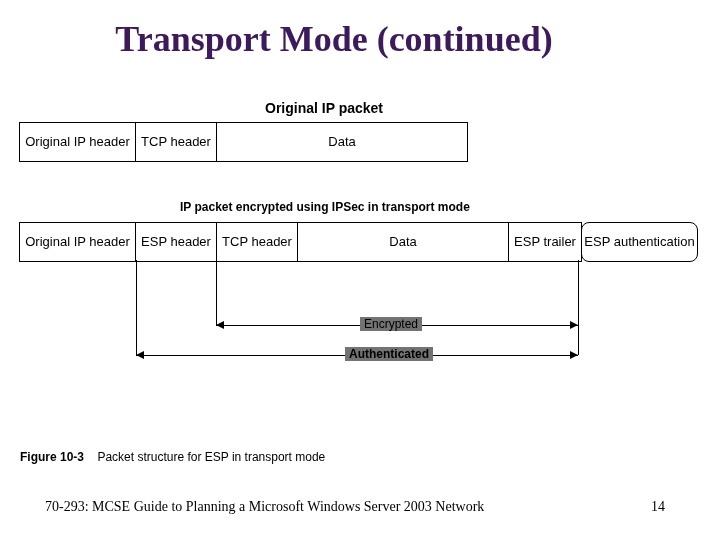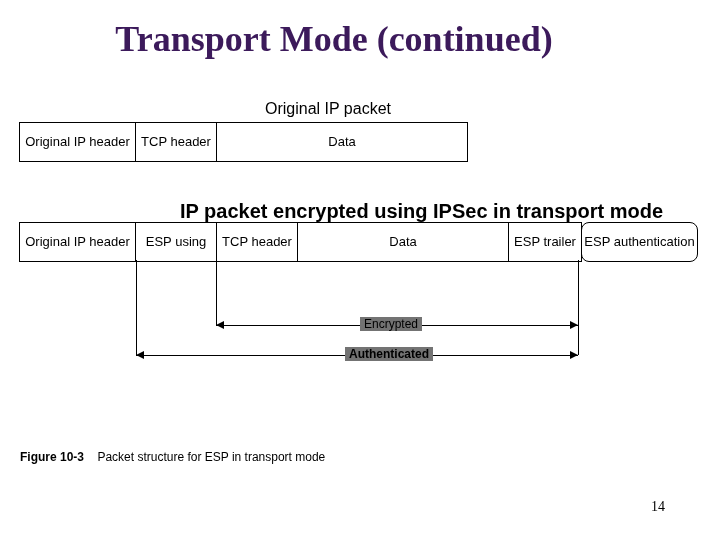--- a/index.html
+++ b/index.html
@@ -1,25 +1,25 @@
 <!DOCTYPE html>
 <html><head>
 <meta charset="utf-8">
 <style>
   html,body{margin:0;padding:0;width:720px;height:540px;background:#fff;font-family:"Times New Roman",Times,serif;color:#000;}
   .slide{position:relative;width:720px;height:540px;}
   .title{position:absolute;top:18px;left:0;width:668px;text-align:center;font-size:36px;font-weight:bold;color:#3c1a5b;}
   .figure{position:absolute;top:100px;left:20px;width:680px;font-family:Arial,Helvetica,sans-serif;color:#000;}
-  .label1{position:absolute;top:0;left:245px;font-weight:normal;font-size:16px;}
+  .label1{position:absolute;top:0;left:245px;font-weight:bold;font-size:14px;}
   .row1{position:absolute;top:22px;left:0;}
   .cell{display:inline-block;border:1px solid #000;height:38px;line-height:38px;font-size:13px;text-align:center;vertical-align:top;margin-left:-1px;}
   .row1 .c1{width:115px;}
   .row1 .c2{width:80px;}
   .row1 .c3{width:250px;}
-  .label2{position:absolute;top:100px;left:160px;font-weight:bold;font-size:20px;}
+  .label2{position:absolute;top:100px;left:160px;font-weight:bold;font-size:12px;}
   .row2{position:absolute;top:122px;left:0;}
   .row2 .c1{width:115px;}
   .row2 .c2{width:80px;}
   .row2 .c3{width:80px;}
   .row2 .c4{width:210px;}
   .row2 .c5{width:72px;}
   .row2 .c6{width:115px;border-radius:8px;}
   .brackets{position:absolute;top:160px;left:0;width:680px;}
   .vline{position:absolute;width:1px;background:#000;}
   .hline{position:absolute;height:1px;background:#000;}
@@ -42,21 +42,21 @@
 
     <div class="label1">Original IP packet</div>
 
     <div class="row1">
       <span class="cell c1">Original IP header</span><span class="cell c2">TCP header</span><span class="cell c3">Data</span>
     </div>
 
     <div class="label2">IP packet encrypted using IPSec in transport mode</div>
 
     <div class="row2">
-      <span class="cell c1">Original IP header</span><span class="cell c2">ESP using</span><span class="cell c3">TCP header</span><span class="cell c4">Data</span><span class="cell c5">ESP trailer</span><span class="cell c6">ESP authentication</span>
+      <span class="cell c1">Original IP header</span><span class="cell c2">ESP header</span><span class="cell c3">TCP header</span><span class="cell c4">Data</span><span class="cell c5">ESP trailer</span><span class="cell c6">ESP authentication</span>
     </div>
 
     <div class="brackets">
 
       <div class="vline" style="left:196px;top:0;height:65px;"></div>
       <div class="vline" style="left:558px;top:0;height:65px;"></div>
       <div class="hline" style="left:196px;top:65px;width:362px;"></div>
       <div class="arrowL" style="left:196px;top:61px;"></div>
       <div class="arrowR" style="left:550px;top:61px;"></div>
       <div class="blabel" style="left:340px;top:57px;">Encrypted</div>
@@ -70,15 +70,16 @@
     </div>
 
     <div class="caption">
       <span class="fb">Figure 10-3</span>
       &nbsp;&nbsp;
       <span>Packet structure for ESP in transport mode</span>
     </div>
 
   </div>
 
+  <div class="footer-left">70-293: MCSE Guide to Planning a Microsoft Windows Server 2003 Network</div>
   <div class="footer-right">14</div>
 
 </div>
 
 </body></html>

